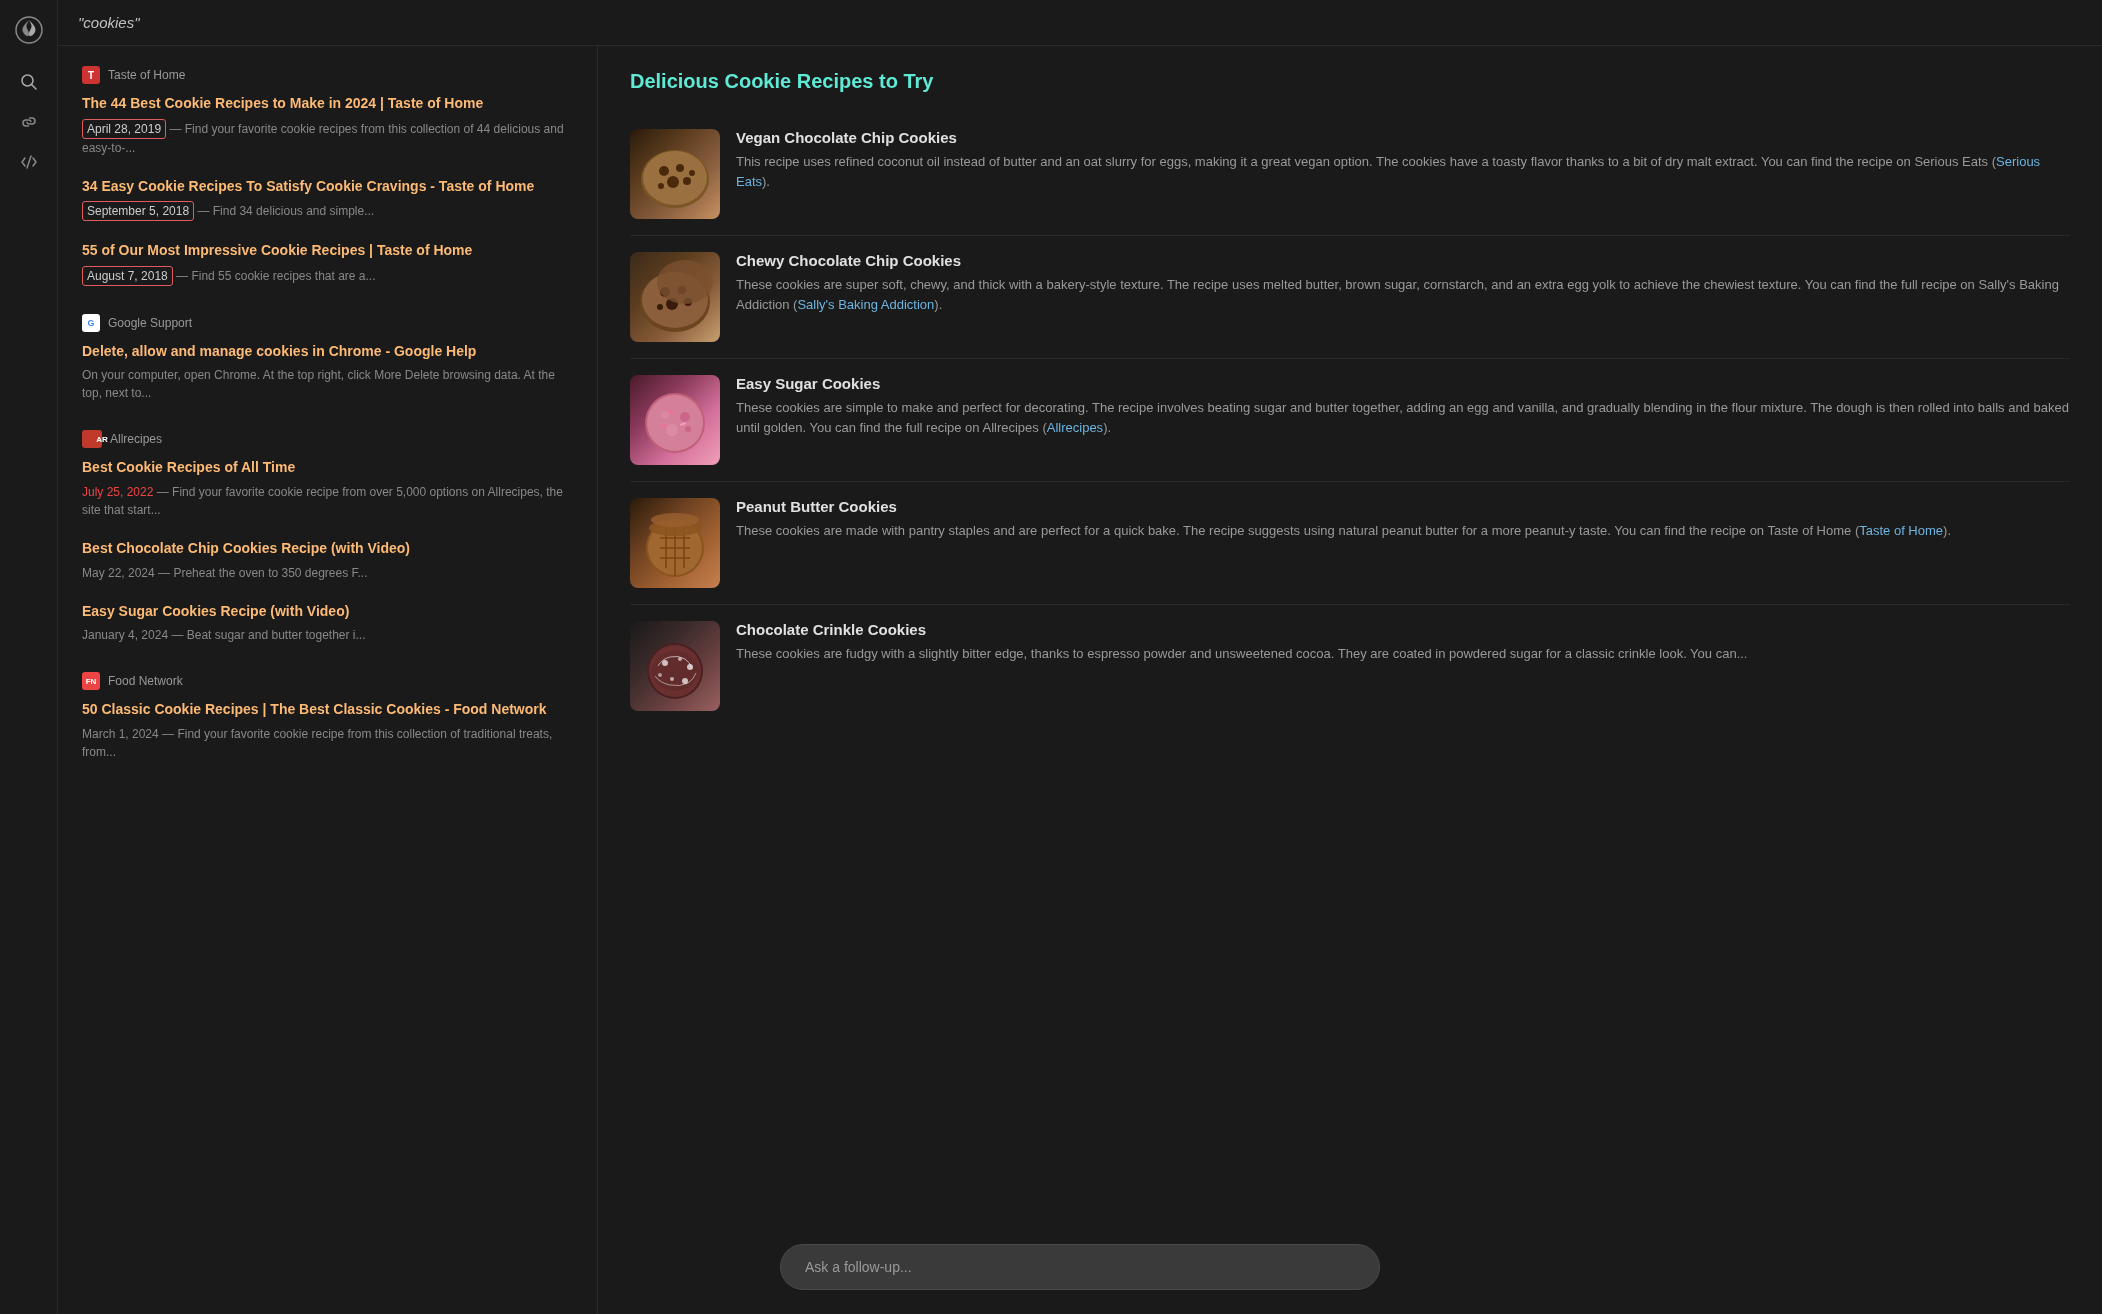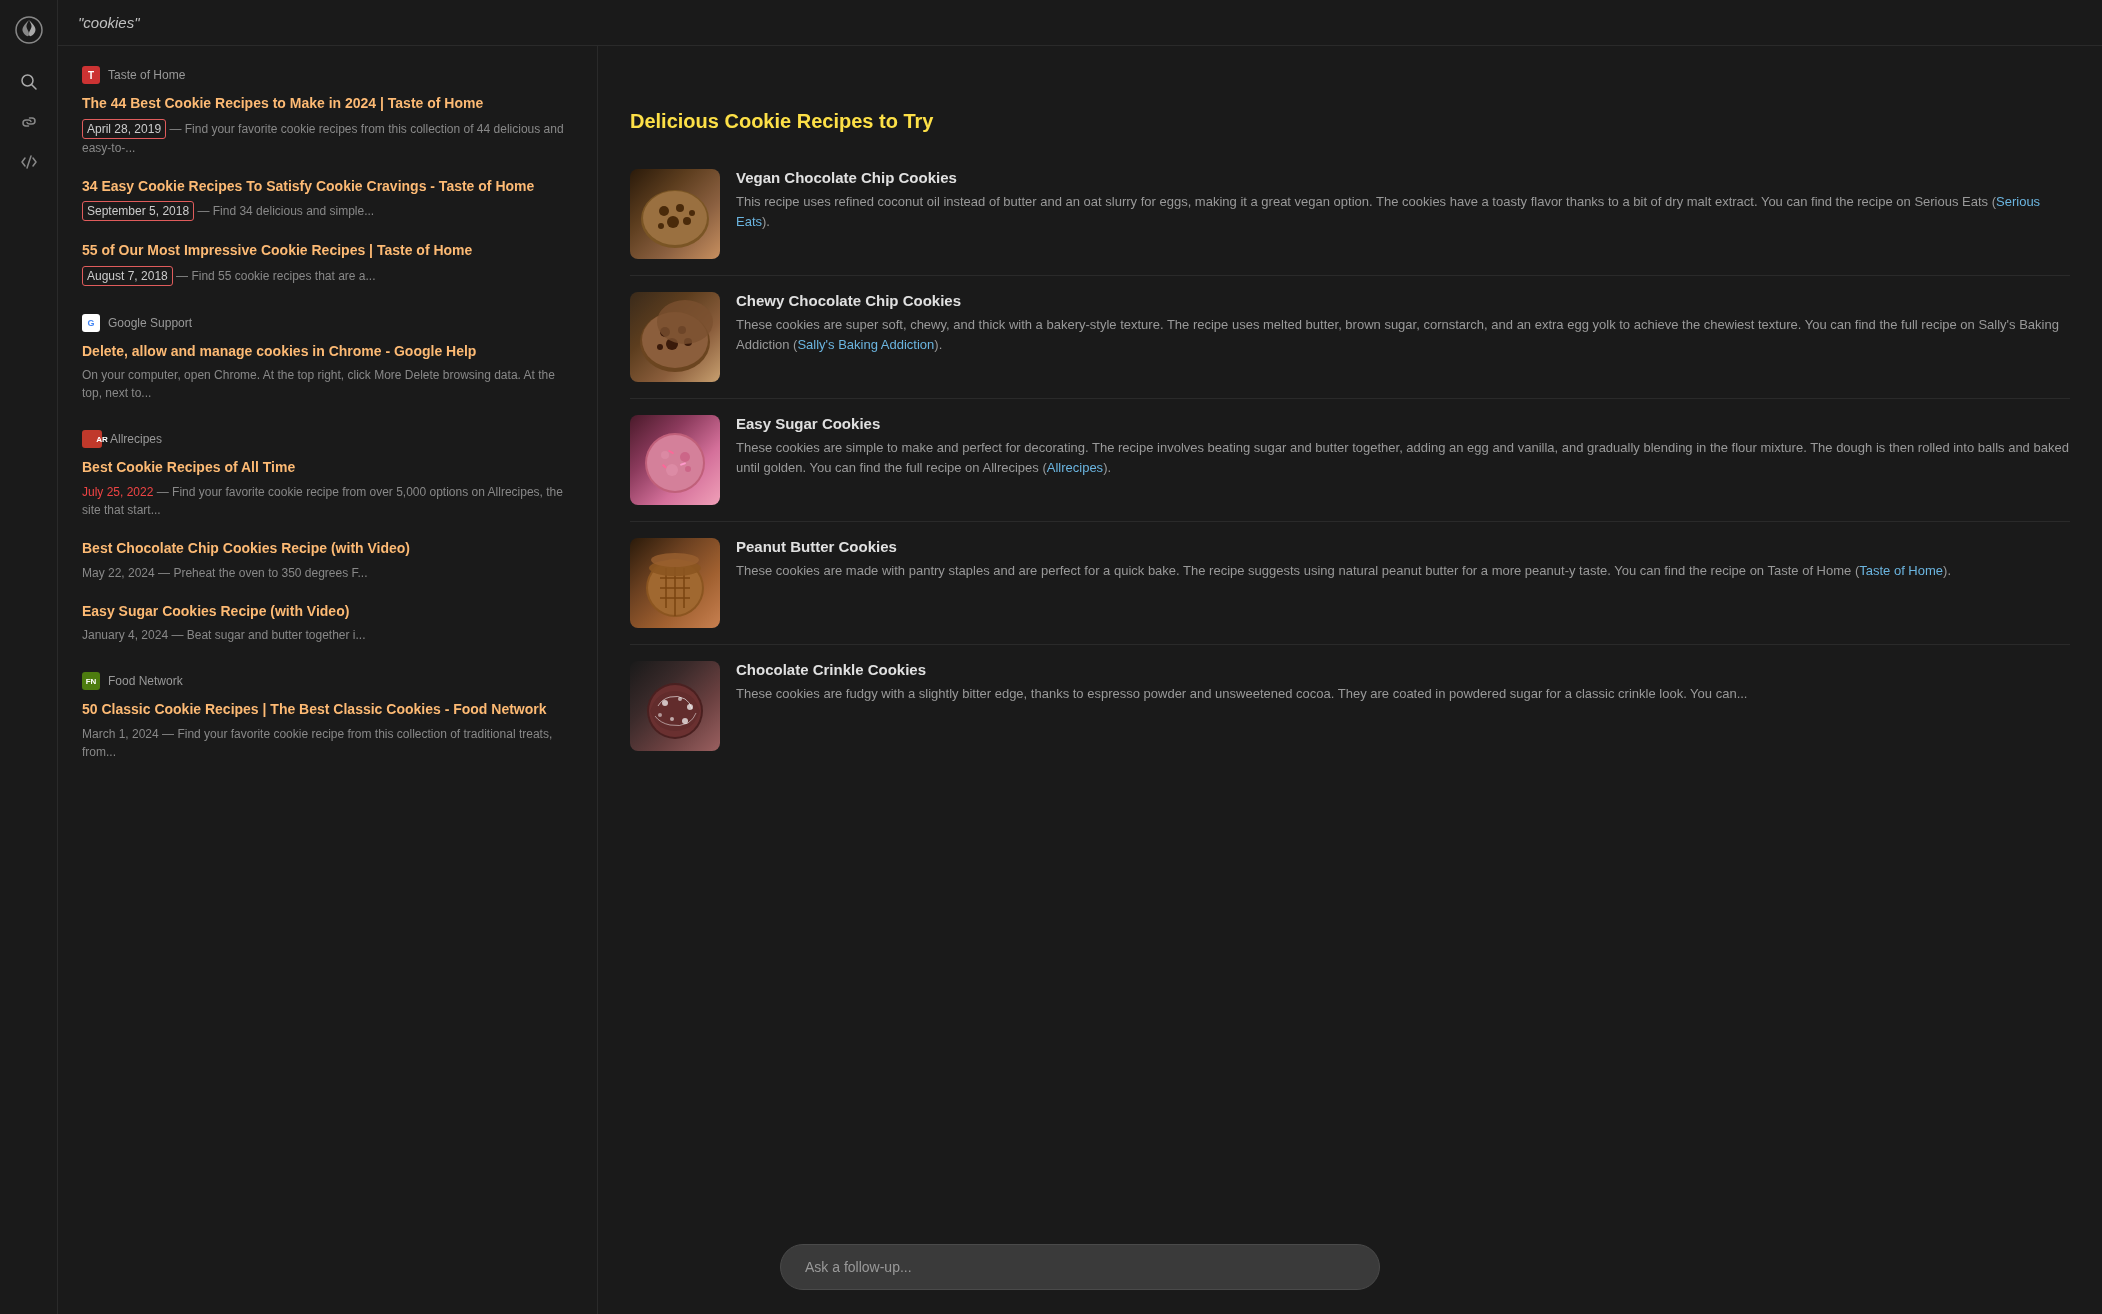--- a/index.html
+++ b/index.html
@@ -148,23 +148,22 @@
       padding-bottom: 80px;
       position: relative;
     }
     .right-panel::-webkit-scrollbar { width: 4px; }
     .right-panel::-webkit-scrollbar-track { background: #1a1a1a; }
     .right-panel::-webkit-scrollbar-thumb { background: #444; border-radius: 2px; }
 
     .panel-title {
       font-size: 20px;
       font-weight: 600;
-      color: #fde047;
+      color: #5eead4;
       margin-bottom: 20px;
-      margin-top: 40px;
     }
 
     .recipe-card {
       display: flex;
       gap: 16px;
       padding: 16px 0;
       border-bottom: 1px solid #2a2a2a;
     }
     .recipe-card:last-child { border-bottom: none; }
 
@@ -221,21 +220,21 @@
       padding: 14px 24px;
       color: #999;
       font-size: 14px;
       cursor: text;
     }
 
     
     .fav-toh { background: #cc3333; color: white; }
     .fav-google { background: white; color: #4285f4; font-size: 9px; }
     .fav-allrecipes { background: #c0392b; color: white; font-size: 9px; }
-    .fav-foodnetwork { background: #4d7c0f; color: white; font-size: 9px; }
+    .fav-foodnetwork { background: #ef4444; color: white; font-size: 9px; }
   </style>
 </head>
 <body>
 
 <div class="sidebar">
   <div class="sidebar-logo">
     <svg width="28" height="28" viewBox="0 0 28 28" fill="none">
       <circle cx="14" cy="14" r="13" stroke="#888" stroke-width="1.5"></circle>
       <path d="M14 4 C10 8 6 12 8 16 C10 20 14 22 14 18 C14 14 10 12 12 8 C13 6 14 4 14 4Z" fill="#888"></path>
       <path d="M14 4 C18 8 22 12 20 16 C18 20 14 22 14 18 C14 14 18 12 16 8 C15 6 14 4 14 4Z" fill="#aaa"></path>

